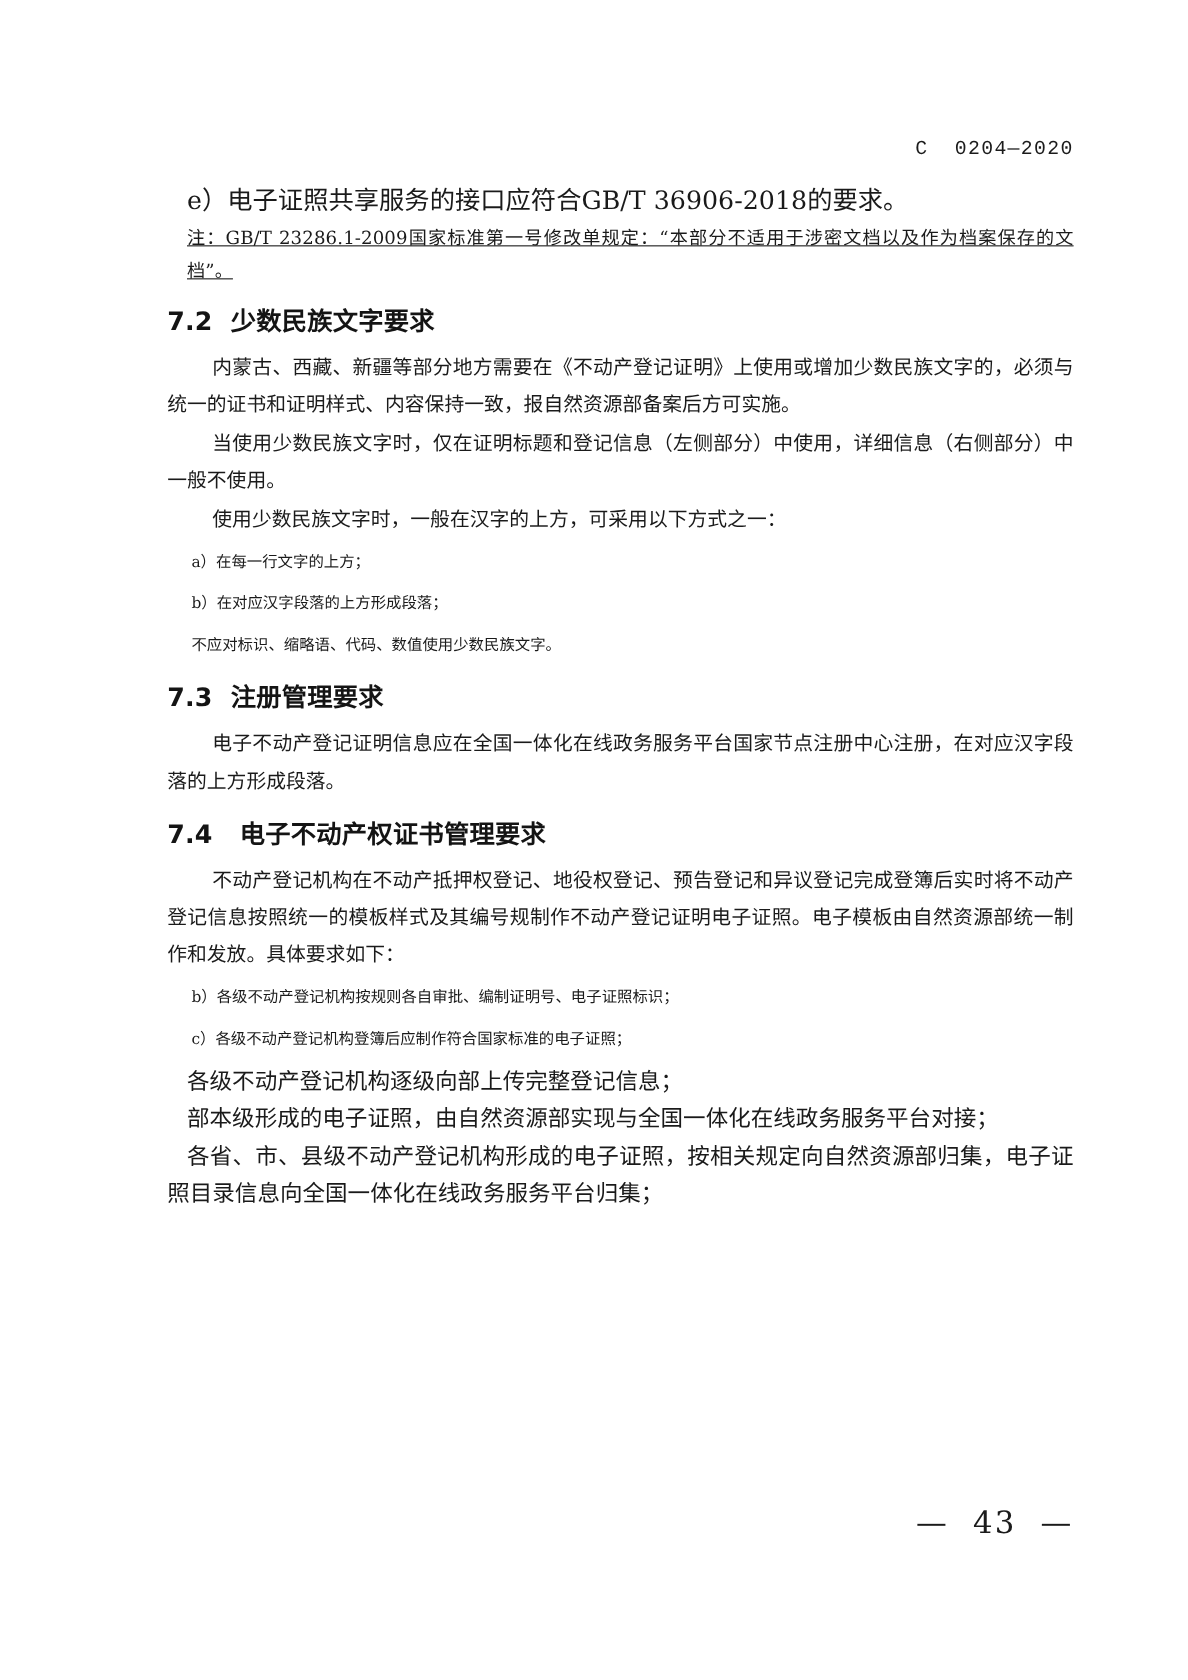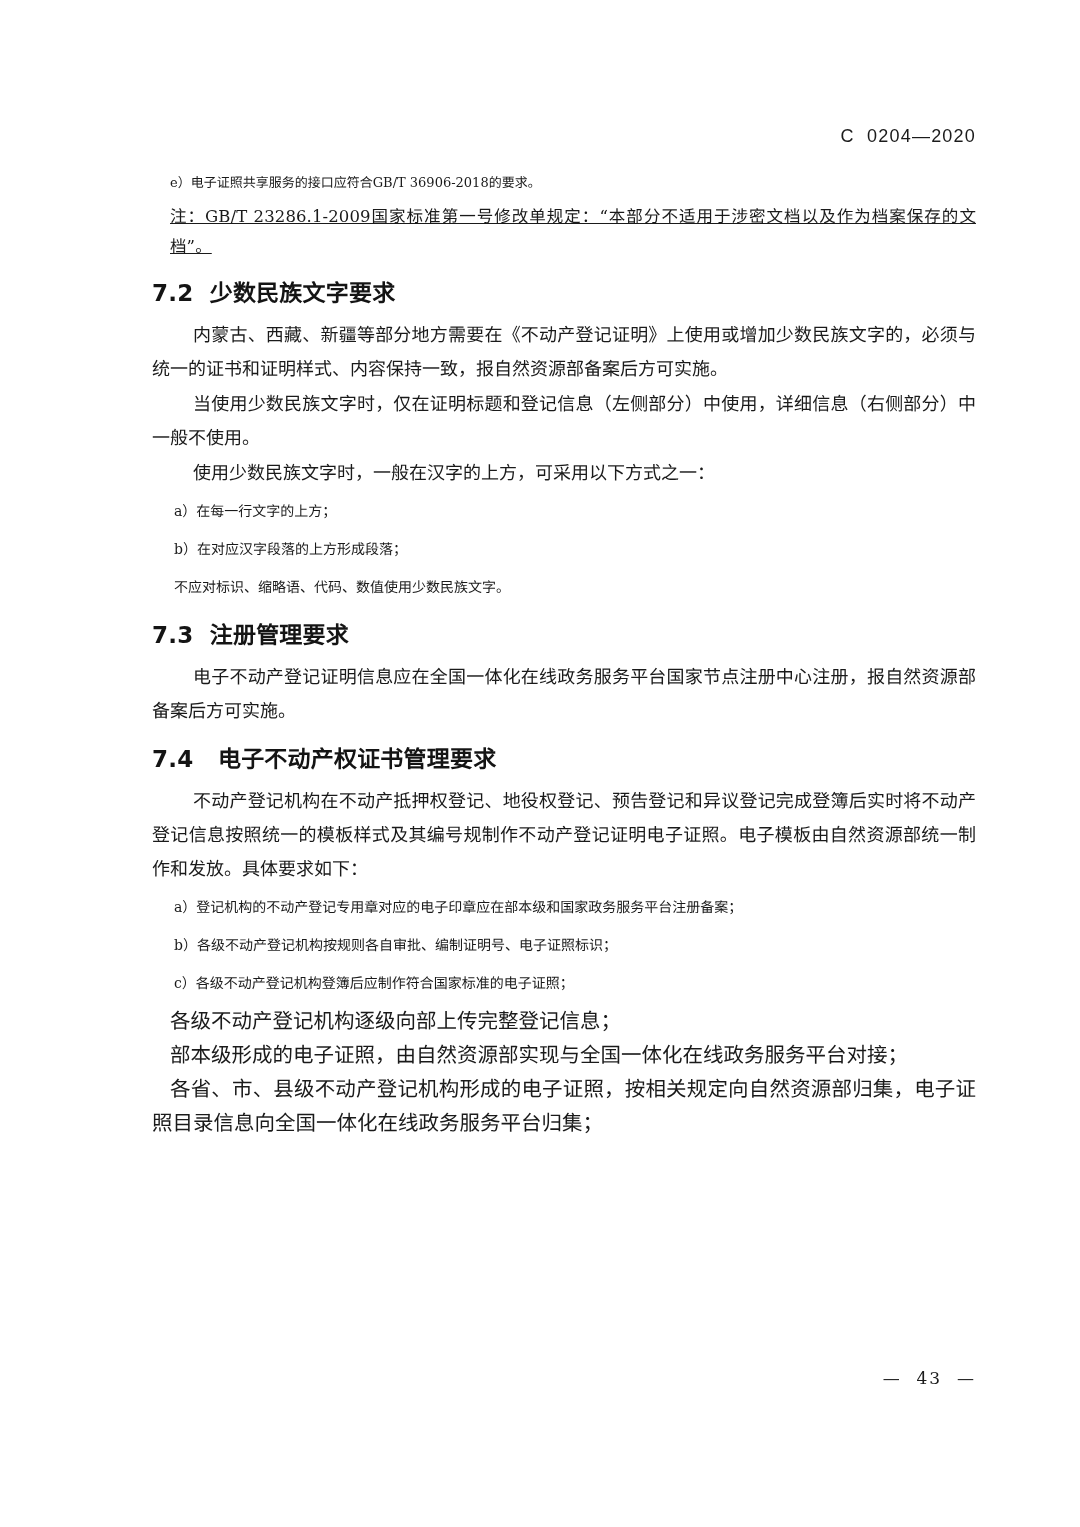--- a/index.html
+++ b/index.html
@@ -26,38 +26,38 @@
     background: #ffffff;
   }
 
   
   .page-header {
     position: absolute;
     top: 126px;
     left: 152px;
     width: 824px;
     text-align: right;
-    font-family: Liberation Sans, sans-serif;
+    font-family: Liberation Mono, monospace;
     font-size: 18px;
     letter-spacing: 1.2px;
     color: #1b1b1b;
     white-space: pre;
   }
 
   
   .content {
     position: absolute;
     top: 166px;
     left: 152px;
     width: 824px;
   }
 
   
   .p-item {
-    font-size: 13px;
+    font-size: 23px;
     line-height: 34px;
     margin: 0 0 2px 0;
     padding-left: 18px;
     text-align: justify;
     text-justify: inter-ideograph;
   }
 
   
   .p-note {
     font-size: 16.5px;
@@ -113,21 +113,21 @@
 
   
   .page-footer {
     position: absolute;
     top: 1368px;
     left: 152px;
     width: 824px;
     text-align: right;
     padding-right: 62px;
     font-family: "DejaVu Serif", "Liberation Serif", serif;
-    font-size: 17px;
+    font-size: 28px;
     color: #1b1b1b;
     letter-spacing: 2px;
     white-space: pre;
   }
 </style>
 </head>
 <body>
 
 <div class="page">
 
@@ -148,27 +148,26 @@
     <p class="p-body">使用少数民族文字时，一般在汉字的上方，可采用以下方式之一：</p>
 
     <p class="p-list">a）在每一行文字的上方；</p>
 
     <p class="p-list">b）在对应汉字段落的上方形成段落；</p>
 
     <p class="p-list">不应对标识、缩略语、代码、数值使用少数民族文字。</p>
 
     <h2 class="h-sec">7.3  注册管理要求</h2>
 
-    <p class="p-body">电子不动产登记证明信息应在全国一体化在线政务服务平台国家节点注册中心注册，报自然资源部备案后方可实施。</p>
+    <p class="p-body">电子不动产登记证明信息应在全国一体化在线政务服务平台国家节点注册中心注册，在对应汉字段落的上方形成段落。</p>
 
     <h2 class="h-sec">7.4   电子不动产权证书管理要求</h2>
 
     <p class="p-body">不动产登记机构在不动产抵押权登记、地役权登记、预告登记和异议登记完成登簿后实时将不动产登记信息按照统一的模板样式及其编号规制作不动产登记证明电子证照。电子模板由自然资源部统一制作和发放。具体要求如下：</p>
 
-    <p class="p-list">a）登记机构的不动产登记专用章对应的电子印章应在部本级和国家政务服务平台注册备案；</p>
 
     <p class="p-list">b）各级不动产登记机构按规则各自审批、编制证明号、电子证照标识；</p>
 
     <p class="p-list">c）各级不动产登记机构登簿后应制作符合国家标准的电子证照；</p>
 
 
     <p class="p-sub">各级不动产登记机构逐级向部上传完整登记信息；</p>
 
     <p class="p-sub">部本级形成的电子证照，由自然资源部实现与全国一体化在线政务服务平台对接；</p>
 

